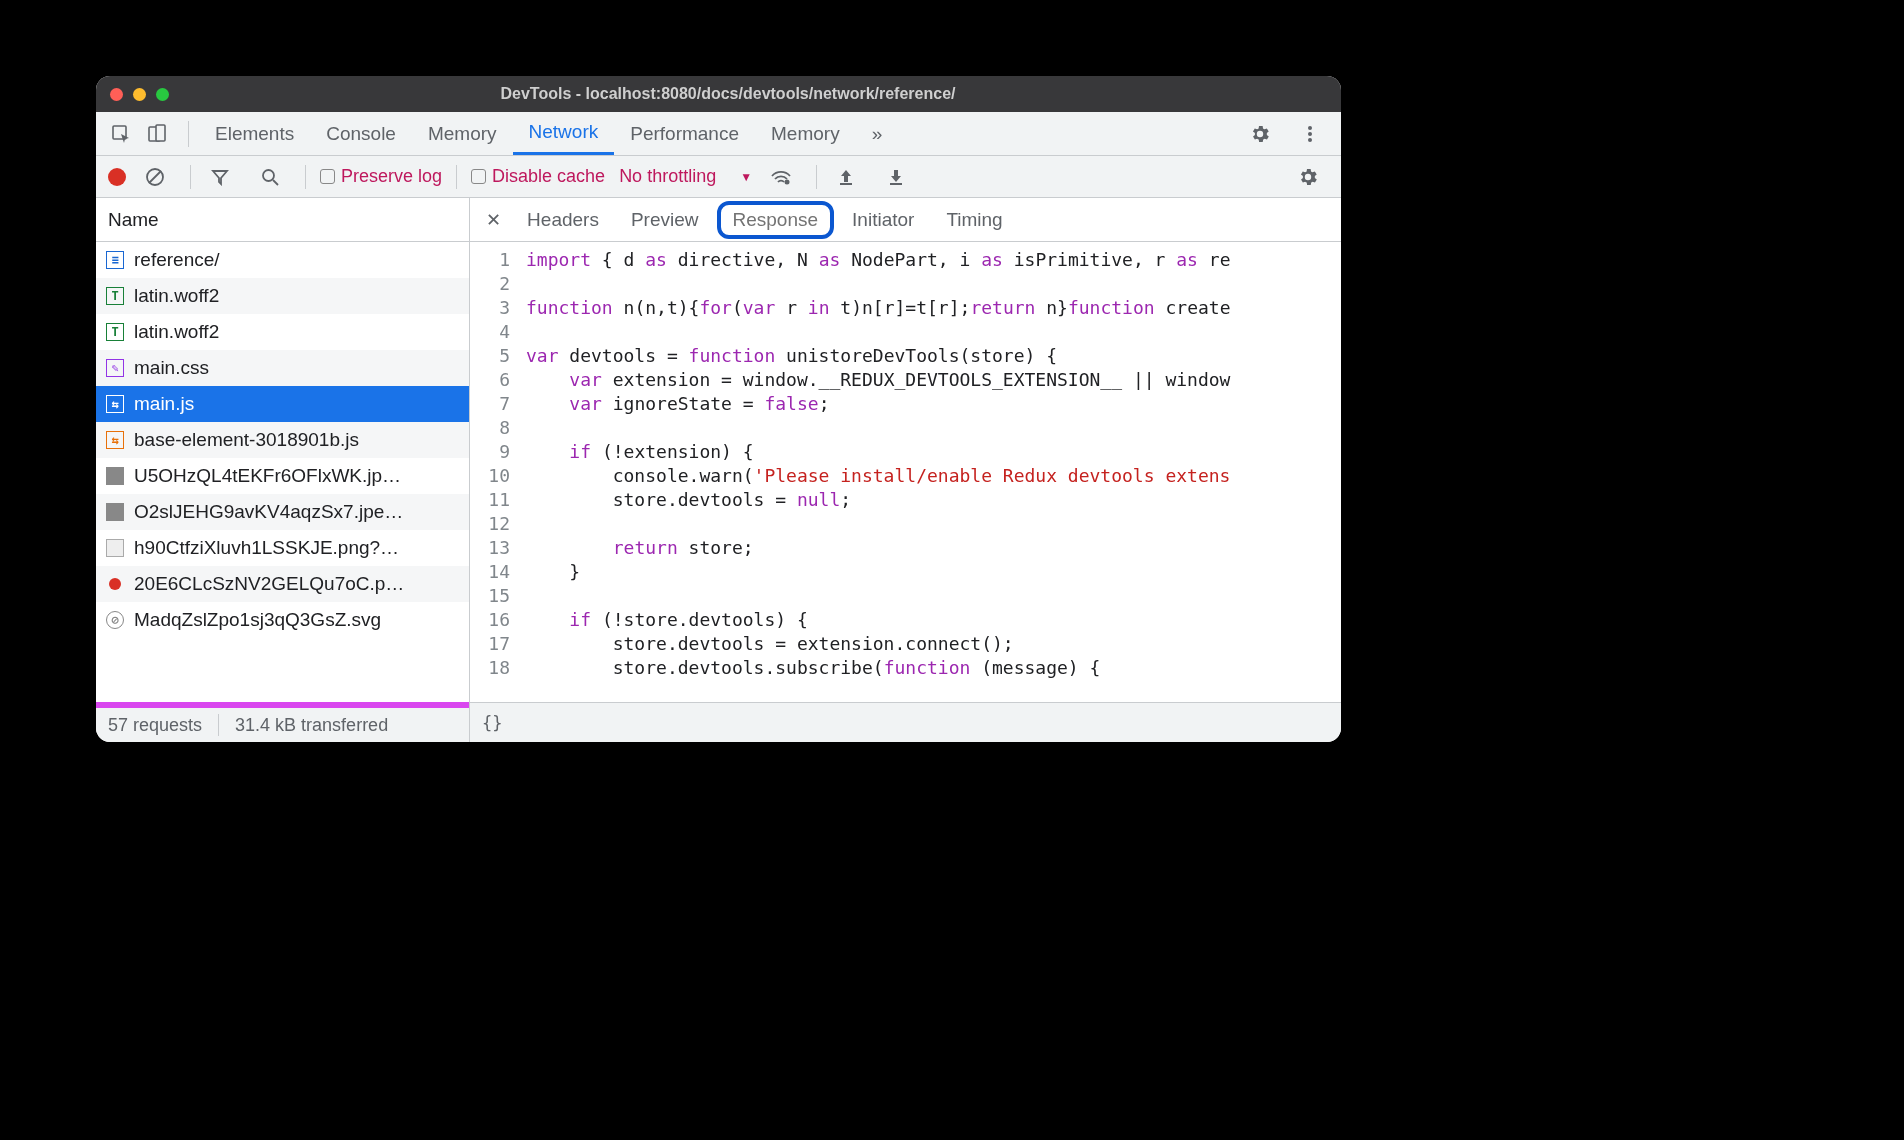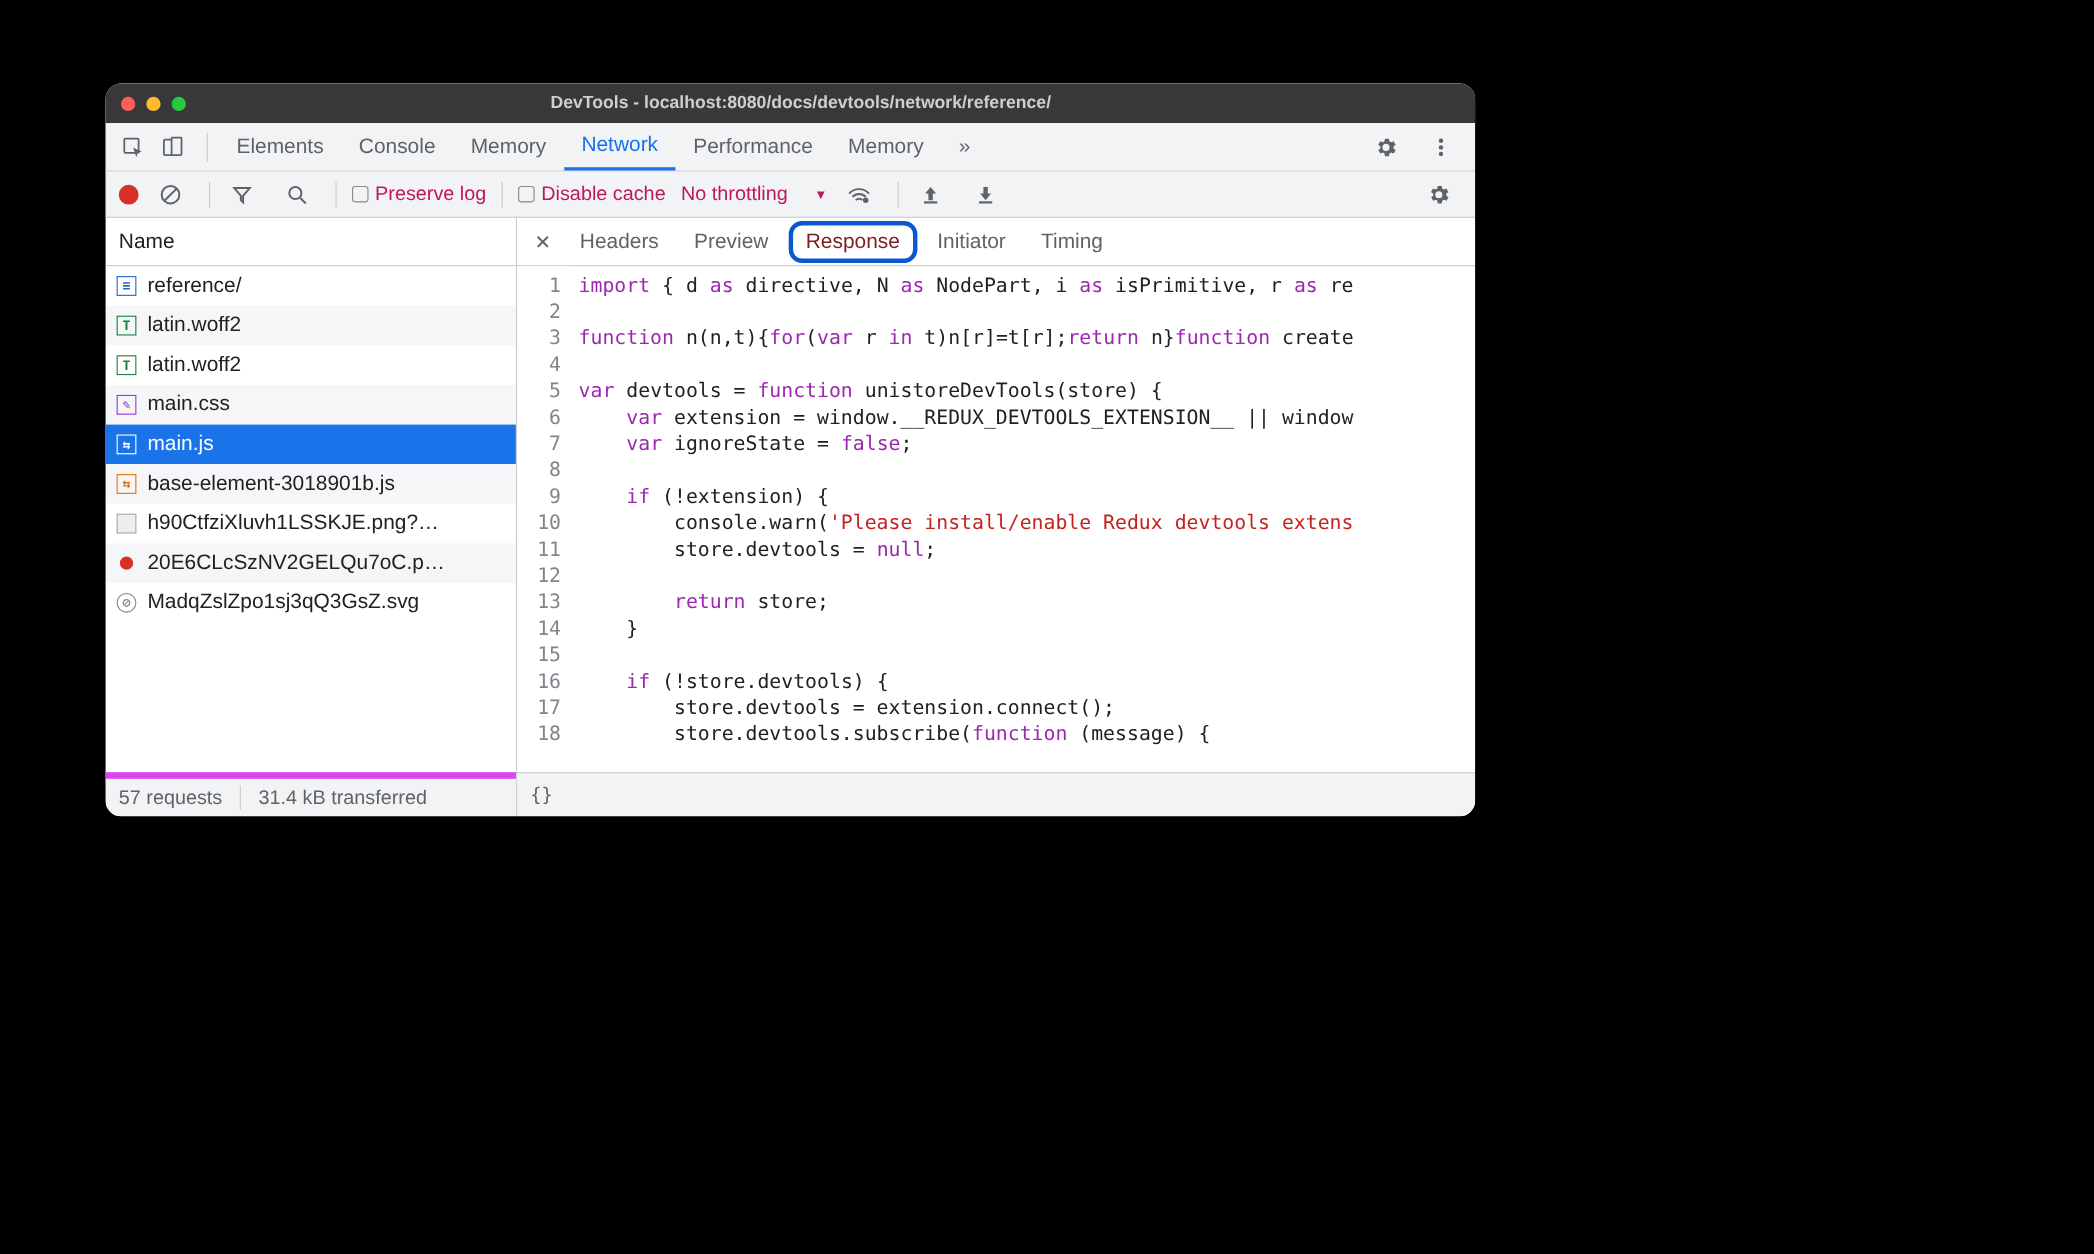--- a/index.html
+++ b/index.html
@@ -38,21 +38,21 @@
   .ico-png{ border:1px solid #aaa; color:#aaa; background:#eee; }
   .ico-rec{ border:none; }
   .ico-rec::after{ content:""; width:12px; height:12px; border-radius:50%; background:#d93025; display:block; }
   .ico-svg{ color:#888; border-color:#888; border-radius:50%; }
   .reqstatus { height:40px; border-top:6px solid #d946ef; background:#f1f3f4; display:flex; align-items:center; padding:0 12px; gap:16px; color:#5f6368; font-size:18px; }
   .reqstatus .sep { width:1px; height:22px; background:#c9cccf; }
   .detail { flex:1; display:flex; flex-direction:column; overflow:hidden; }
   .dtabs { height:44px; border-bottom:1px solid #c9cccf; display:flex; align-items:center; padding:0 8px; gap:4px; font-size:19px; color:#5f6368; }
   .close-x { padding:0 8px; font-size:18px; color:#5f6368; }
   .dtab { padding:4px 14px; cursor:default; }
-  .dtab.highlight { border:4px solid #0b57d0; border-radius:12px; color:#7f1d1d; padding:4px 12px; }
+  .dtab.highlight { border:4px solid #0b57d0; border-radius:12px; color:#737373; padding:4px 12px; }
   .code { flex:1; display:flex; overflow:hidden; font-family:Menlo,Consolas,monospace; font-size:18px; line-height:24px; }
   .gutter { width:48px; background:#fff; text-align:right; color:#80868b; padding:6px 8px 0 0; }
   .codetext { flex:1; padding:6px 0 0 8px; white-space:pre; overflow:hidden; color:#202124; }
   .kw{ color:#9c27b0; } .str{ color:#c5221f; } .fn{ color:#202124; }
   .fmtbar { height:40px; border-top:1px solid #c9cccf; background:#f1f3f4; display:flex; align-items:center; padding:0 12px; color:#5f6368; font-size:17px; font-family:monospace; }
   svg{display:block;}
 </style>
 </head>
 <body>
 
@@ -187,20 +187,28 @@
             <span class="ico ico-css">✎</span>
             <span>main.css</span>
           </div>
           <div class="row selected">
             <span class="ico ico-js">⇆</span>
             <span>main.js</span>
           </div>
           <div class="row">
             <span class="ico ico-js">⇆</span>
             <span>base-element-3018901b.js</span>
+          </div>
+          <div class="row">
+            <span class="ico ico-img"></span>
+            <span>U5OHzQL4tEKFr6OFlxWK.jp…</span>
+          </div>
+          <div class="row">
+            <span class="ico ico-img"></span>
+            <span>O2slJEHG9avKV4aqzSx7.jpe…</span>
           </div>
           <div class="row">
             <span class="ico ico-png"></span>
             <span>h90CtfziXluvh1LSSKJE.png?…</span>
           </div>
           <div class="row">
             <span class="ico ico-rec"></span>
             <span>20E6CLcSzNV2GELQu7oC.p…</span>
           </div>
           <div class="row">

